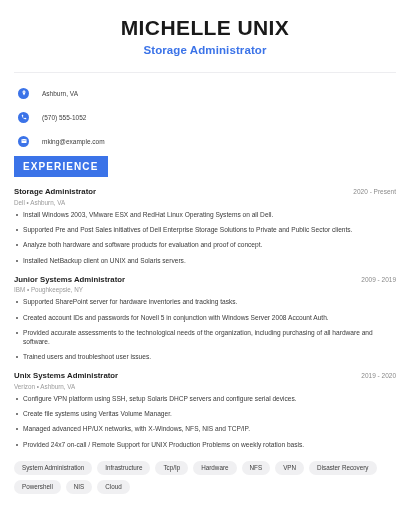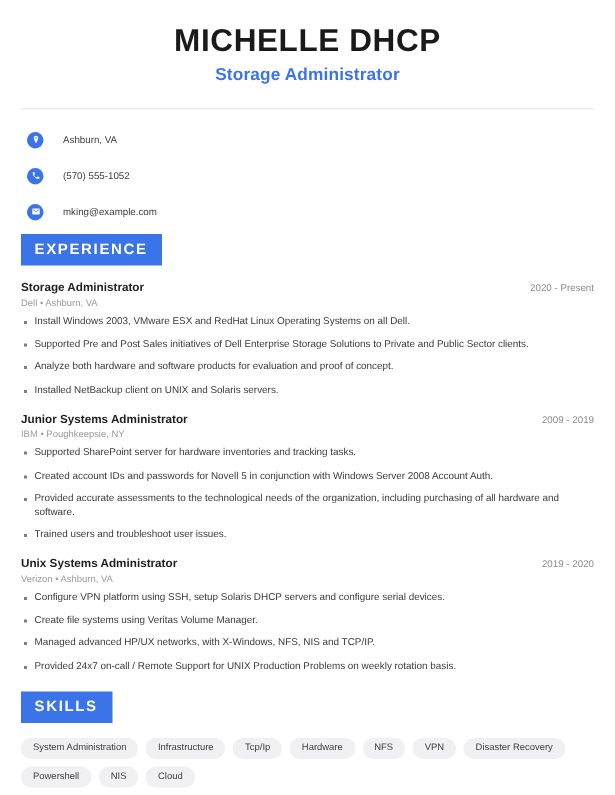--- a/index.html
+++ b/index.html
@@ -152,21 +152,21 @@
     white-space: nowrap;
     line-height: 1;
   }
 </style>
 </head>
 <body>
 
 <div class="page">
 
   <div class="header">
-    <div class="full-name">MICHELLE DHCP</div>
+    <div class="full-name">MICHELLE UNIX</div>
     <div class="job-title">Storage Administrator</div>
   </div>
 
   <div class="divider"></div>
 
   <div class="contact">
 
     <div class="contact-row">
       <span class="contact-badge">
         <svg width="6" height="6" viewBox="0 0 24 24" fill="#ffffff">
@@ -240,21 +240,20 @@
           <div class="bullet">Create file systems using Veritas Volume Manager.</div>
           <div class="bullet">Managed advanced HP/UX networks, with X-Windows, NFS, NIS and TCP/IP.</div>
           <div class="bullet">Provided 24x7 on-call / Remote Support for UNIX Production Problems on weekly rotation basis.</div>
         </div>
       </div>
 
     </div>
   </div>
 
   <div class="skills-wrap">
-    <span class="section-chip">SKILLS</span>
 
     <div class="tags" style="margin-top:10px;">
       <span class="tag">System Administration</span>
       <span class="tag">Infrastructure</span>
       <span class="tag">Tcp/Ip</span>
       <span class="tag">Hardware</span>
       <span class="tag">NFS</span>
       <span class="tag">VPN</span>
       <span class="tag">Disaster Recovery</span>
       <span class="tag">Powershell</span>

